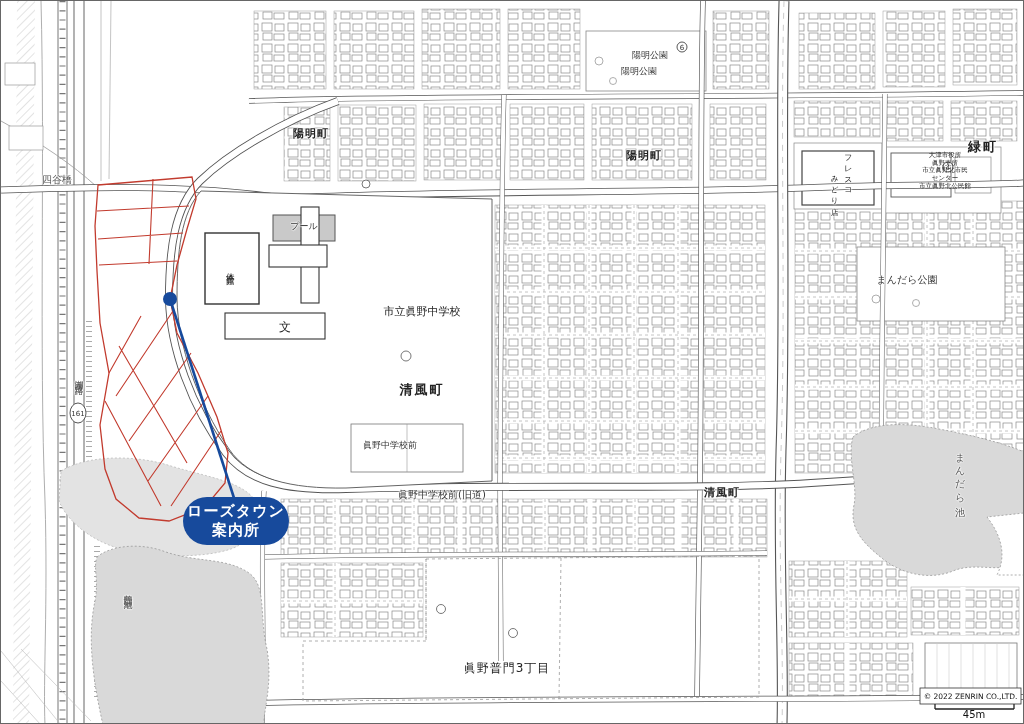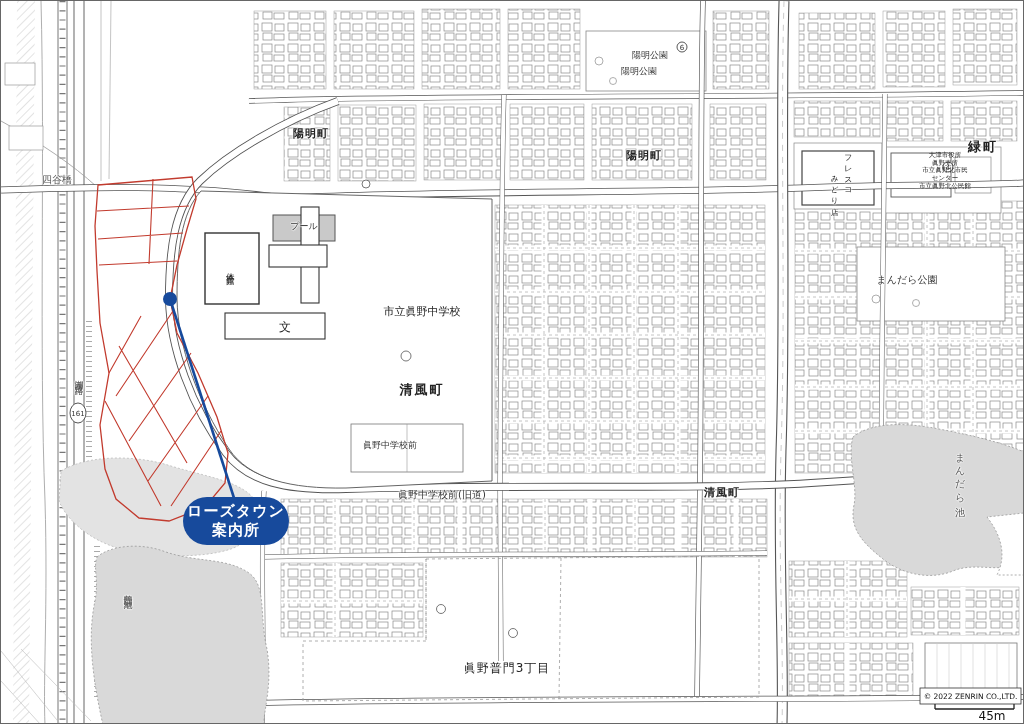--- a/index.html
+++ b/index.html
@@ -17,21 +17,21 @@
   .gray{color:#555;}
   .civic{position:absolute;left:888px;top:151px;width:112px;text-align:center;
          font-size:6.5px;line-height:1.18;color:#222;}
   .marker-label{position:absolute;left:182px;top:496px;width:106px;height:48px;
         background:#174a9c;color:#fff;display:flex;flex-direction:column;
         align-items:center;justify-content:center;font-weight:bold;font-size:15px;
         line-height:1.3;letter-spacing:1px;cursor:pointer;border-radius:24px;}
   .copyright{position:absolute;left:920px;top:689px;width:99px;height:27px;
         font-size:7.5px;color:#111;text-align:center;line-height:13px;}
   .scale-text{position:absolute;left:973px;top:708px;transform:translate(-50%,0);
-        font-size:12px;color:#111;margin-left:18px;}
+        font-size:10px;color:#111;}
 </style>
 </head>
 <body>
 
 <div id="map">
 <svg width="1024" height="724" viewBox="0 0 1024 724">
   <defs>
     <pattern id="bldg" width="26" height="21" patternUnits="userSpaceOnUse">
       <rect x="1" y="1" width="10" height="8" fill="#fff" stroke="#8a8a8a" stroke-width="0.7"></rect>
       <rect x="14" y="2" width="9" height="7" fill="#fff" stroke="#8a8a8a" stroke-width="0.7"></rect>

